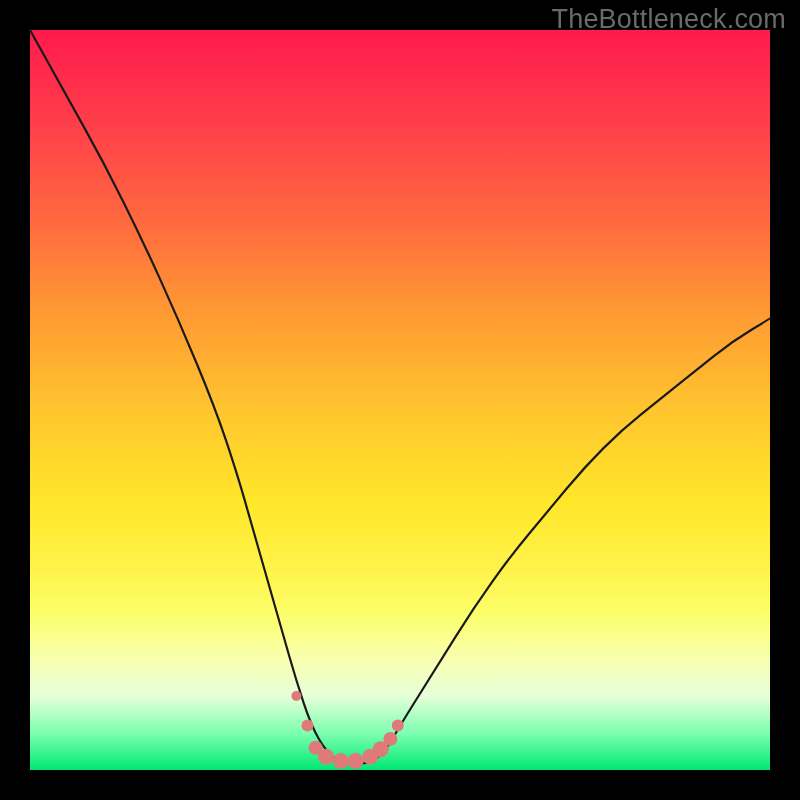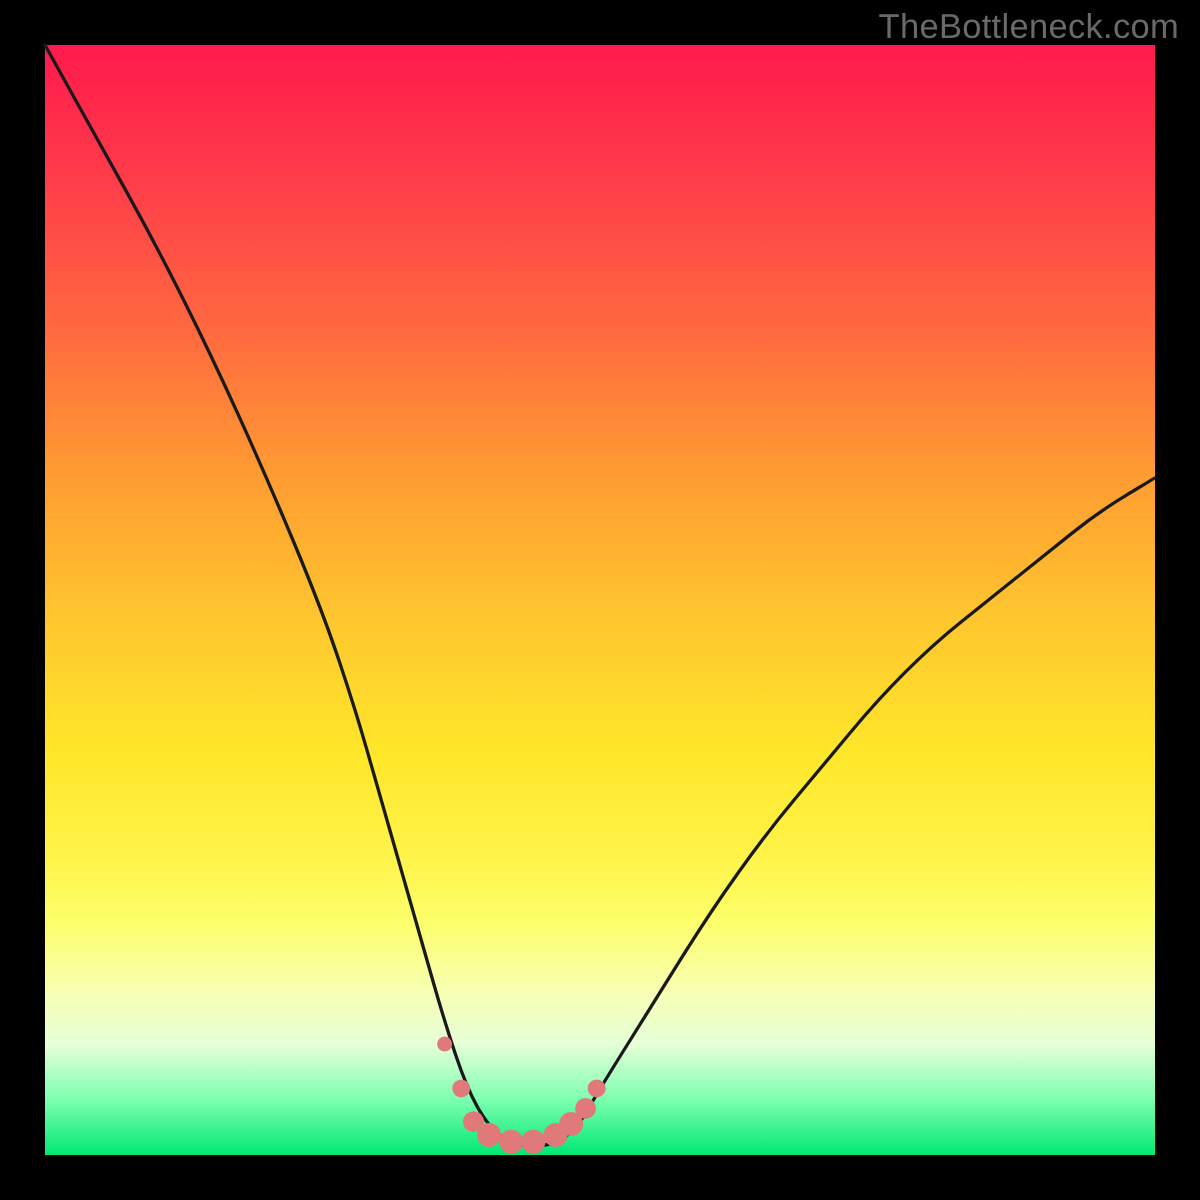--- a/index.html
+++ b/index.html
@@ -44,21 +44,21 @@
     inset: 0;
     width: 100%;
     height: 100%;
     overflow: visible;
   }
   .watermark {
     position: absolute;
     top: 4px;
     right: 14px;
     color: #6a6a6a;
-    font-size: 23px;
+    font-size: 27px;
     letter-spacing: 0.2px;
     user-select: none;
   }
 </style>
 </head>
 <body>
 
 <div class="frame">
   <div class="watermark">TheBottleneck.com</div>
 

